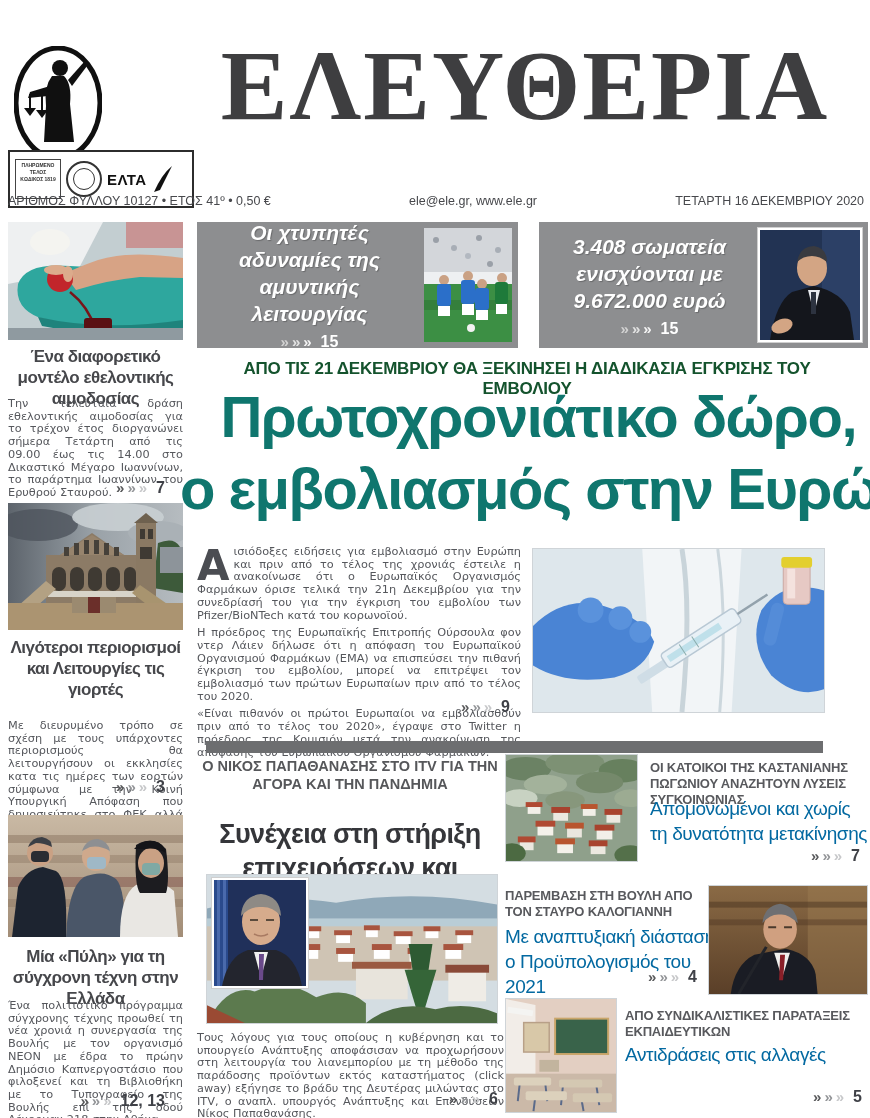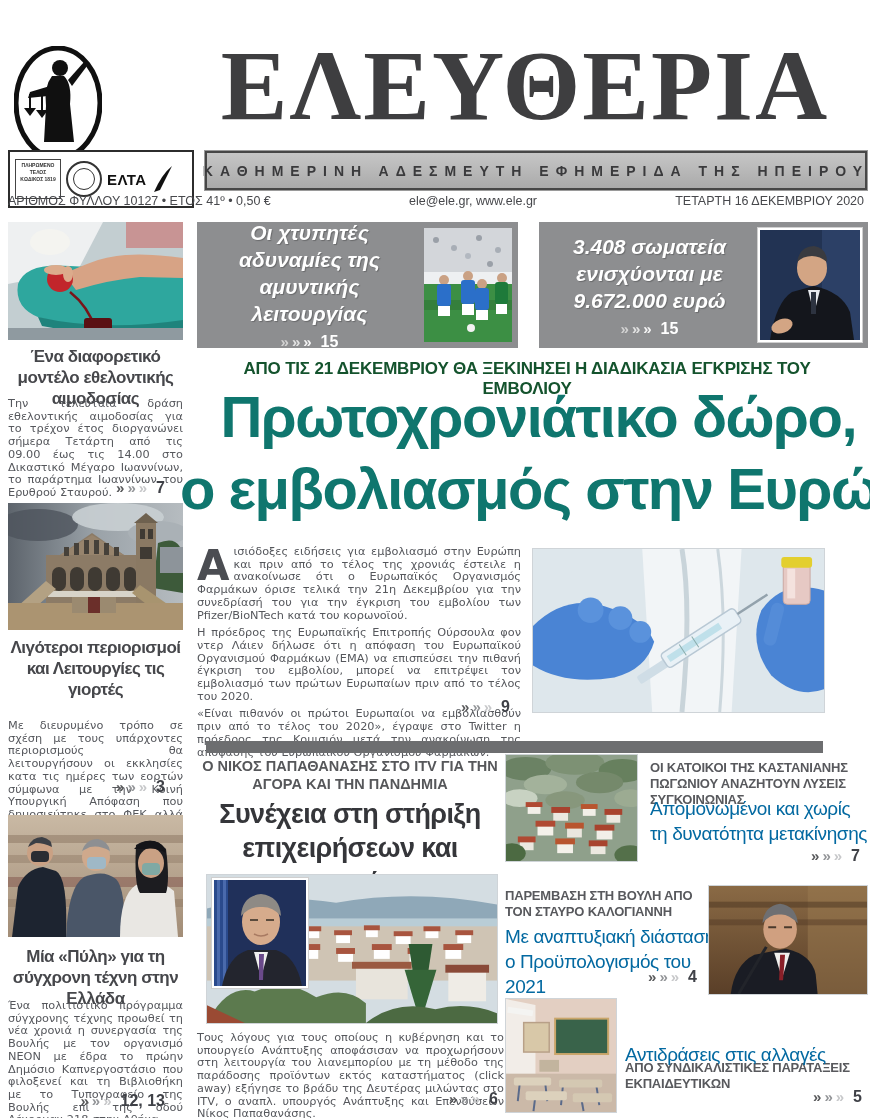--- a/index.html
+++ b/index.html
@@ -32,21 +32,21 @@
   .lead-hl{font-weight:bold;color:#0f766e;font-size:58px;letter-spacing:-1.5px;
            line-height:62px;text-align:right;white-space:nowrap;}
   .body-txt{font-family:"DejaVu Sans",sans-serif;font-size:11.3px;line-height:12.7px;
             color:#55575c;text-align:justify;}
   .body-txt p{margin:0 0 5px 0;}
   .dropcap{float:left;font-weight:bold;font-size:42px;line-height:34px;padding:3px 4px 0 0;color:#4b4d52;}
   .col-hl{font-weight:bold;color:#46474b;font-size:17px;line-height:21px;letter-spacing:-.5px;text-align:center;}
   .sm-kick{font-weight:bold;color:#58595d;font-size:13px;line-height:16px;letter-spacing:-.2px;}
   .sm-hl{font-weight:normal;color:#0369a1;font-size:19px;line-height:25px;letter-spacing:-.4px;}
   .mid-kick{font-weight:bold;color:#56575a;font-size:14.5px;line-height:18px;text-align:center;}
-  .mid-hl{font-weight:bold;color:#35363a;font-size:27px;line-height:34px;letter-spacing:-.6px;text-align:center;}
+  .mid-hl{font-weight:bold;color:#35363a;font-size:27px;line-height:34px;letter-spacing:-.6px;text-align:center;margin-top:20px;}
   
   .ref{font-size:15px;white-space:nowrap;}
   .ref .r1{color:#58595b;font-weight:bold;}
   .ref .r2{color:#939598;font-weight:bold;}
   .ref .r3{color:#c7c8ca;font-weight:bold;}
   .ref b{color:#3f4147;font-size:16px;margin-left:6px;font-family:"Liberation Sans",sans-serif;}
   .ref.light .r1{color:#d2d2d2;}
   .ref.light .r2{color:#e3e3e3;}
   .ref.light .r3{color:#f5f5f5;}
   .ref.light b{color:#ffffff;}
@@ -84,23 +84,20 @@
     </div>
     <div class="stamp">
         <i></i>
       </div>
     <div class="elta">ΕΛΤΑ</div>
     <svg width="22" height="30" viewBox="0 0 22 30">
       <path d="M2,28 Q10,10 20,2 Q14,14 8,26 Z" fill="#101010"></path>
     </svg>
   </div>
 
-  <div class="abs tagline-box" style="left:205px;top:151px;width:658px;height:35px;">
-    <span class="tagline">ΚΑΘΗΜΕΡΙΝΗ ΑΔΕΣΜΕΥΤΗ ΕΦΗΜΕΡΙΔΑ ΤΗΣ ΗΠΕΙΡΟΥ</span>
-  </div>
 
   <div class="abs inforow" style="left:8px;top:192px;width:856px;height:18px;">
     <span>ΑΡΙΘΜΟΣ ΦΥΛΛΟΥ 10127 • ΕΤΟΣ 41º • 0,50 €</span>
     <span>ele@ele.gr, www.ele.gr</span>
     <span>ΤΕΤΑΡΤΗ 16 ΔΕΚΕΜΒΡΙΟΥ 2020</span>
   </div>
 
   <div class="abs ph" style="left:8px;top:222px;width:175px;height:118px;">
     <svg viewBox="0 0 175 118" preserveAspectRatio="none">
       <rect width="175" height="118" fill="#c3ced1"></rect>
@@ -479,21 +476,21 @@
         <line x1="30" y1="98" x2="28" y2="114"></line>
           <line x1="76" y1="98" x2="79" y2="114"></line>
       </g>
       <rect x="8" y="80" width="38" height="8" rx="2" fill="#dcd1bc"></rect>
       <rect x="54" y="82" width="44" height="8" rx="2" fill="#d4c8b2"></rect>
       <rect x="20" y="94" width="42" height="9" rx="2" fill="#dcd1bc"></rect>
       <rect x="68" y="96" width="40" height="9" rx="2" fill="#d4c8b2"></rect>
       <rect x="34" y="62" width="20" height="12" fill="#c2b49e"></rect>
     </svg>
   </div>
-  <div class="abs sm-kick" style="left:625px;top:1060px;width:240px;">ΑΠΟ ΣΥΝΔΙΚΑΛΙΣΤΙΚΕΣ ΠΑΡΑΤΑΞΕΙΣ ΕΚΠΑΙΔΕΥΤΙΚΩΝ</div>
+  <div class="abs sm-kick" style="left:625px;top:1008px;width:240px;">ΑΠΟ ΣΥΝΔΙΚΑΛΙΣΤΙΚΕΣ ΠΑΡΑΤΑΞΕΙΣ ΕΚΠΑΙΔΕΥΤΙΚΩΝ</div>
   <div class="abs sm-hl" style="left:625px;top:1042px;width:243px;">
     <span>Αντιδράσεις στις αλλαγές</span><br>
   </div>
   <div class="abs ref" style="left:752px;top:1088px;width:110px;text-align:right;">
     <span class="r1">»</span><span class="r2">»</span><span class="r3">»</span><b>5</b>
   </div>
 
 </div>
 
 </body></html>

